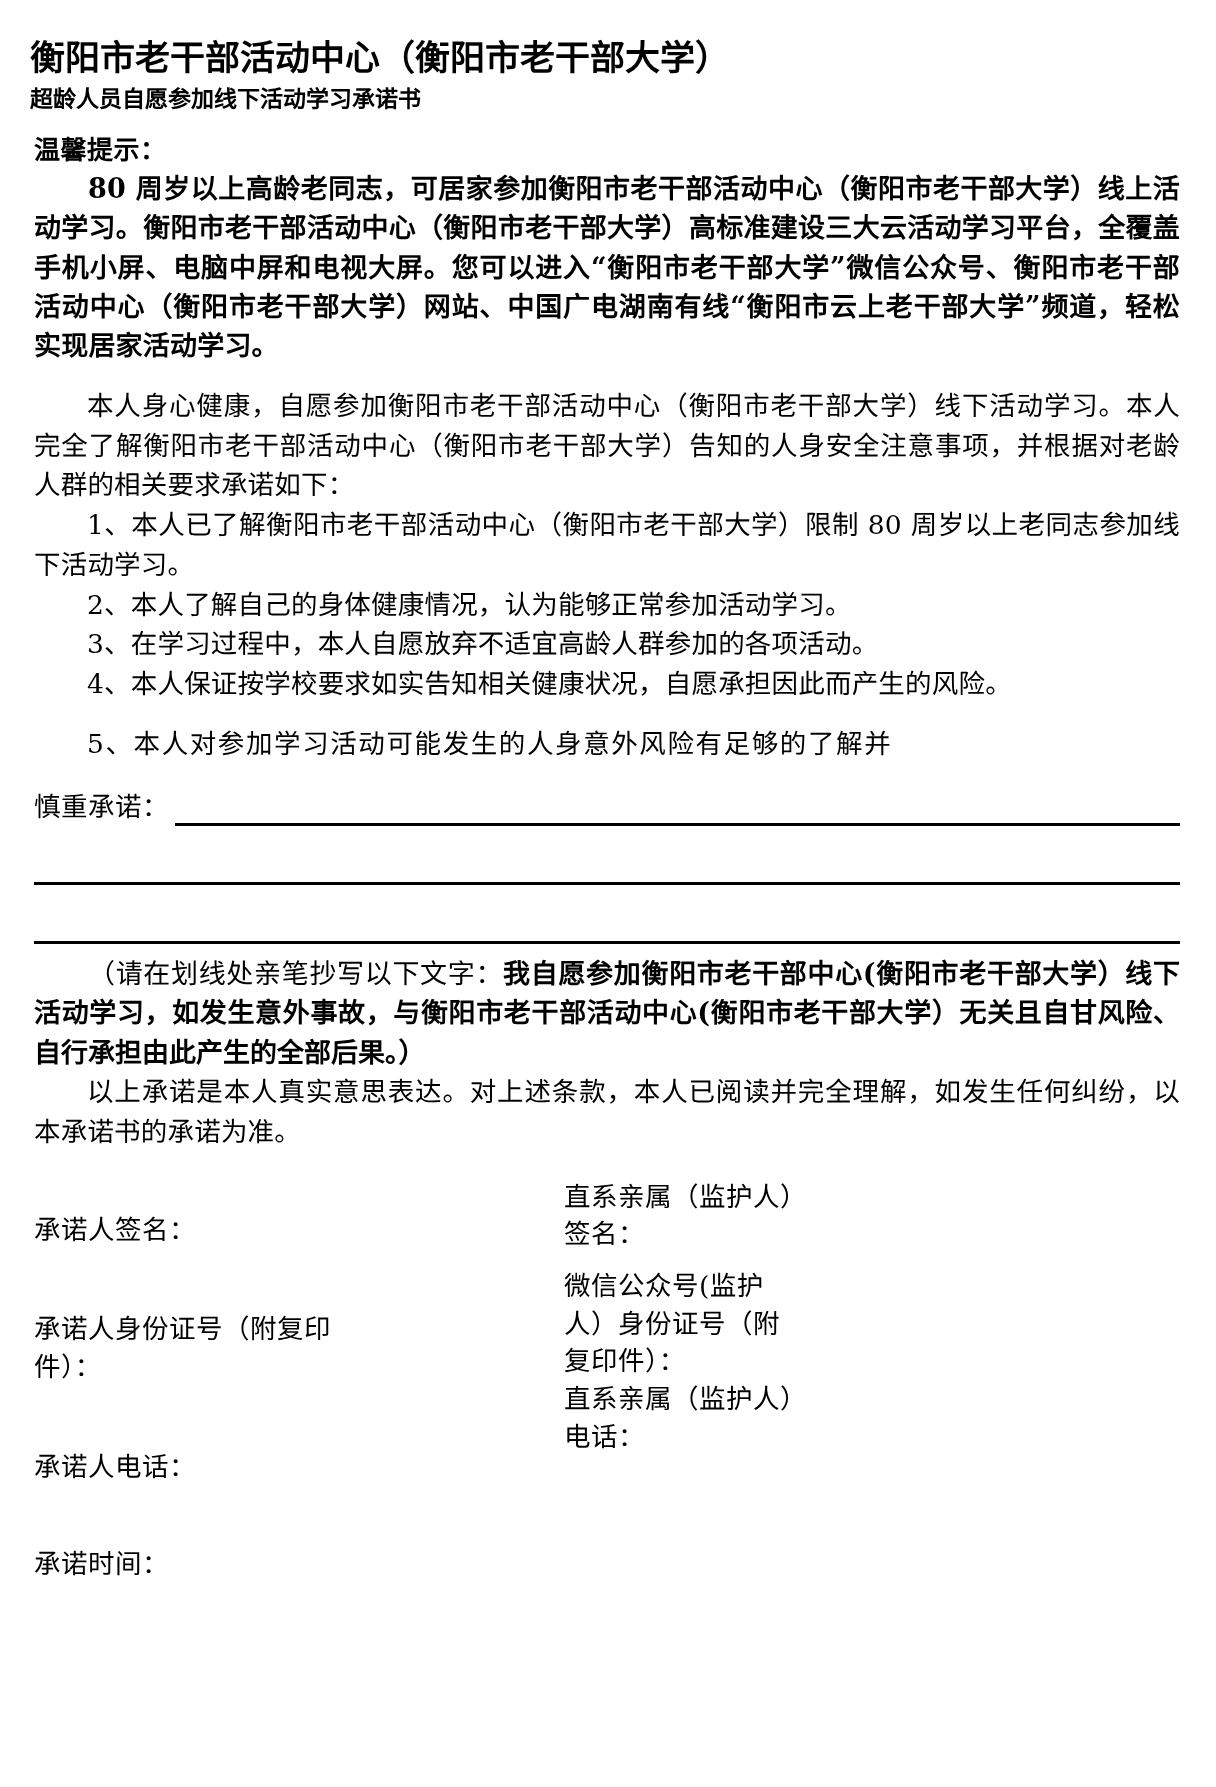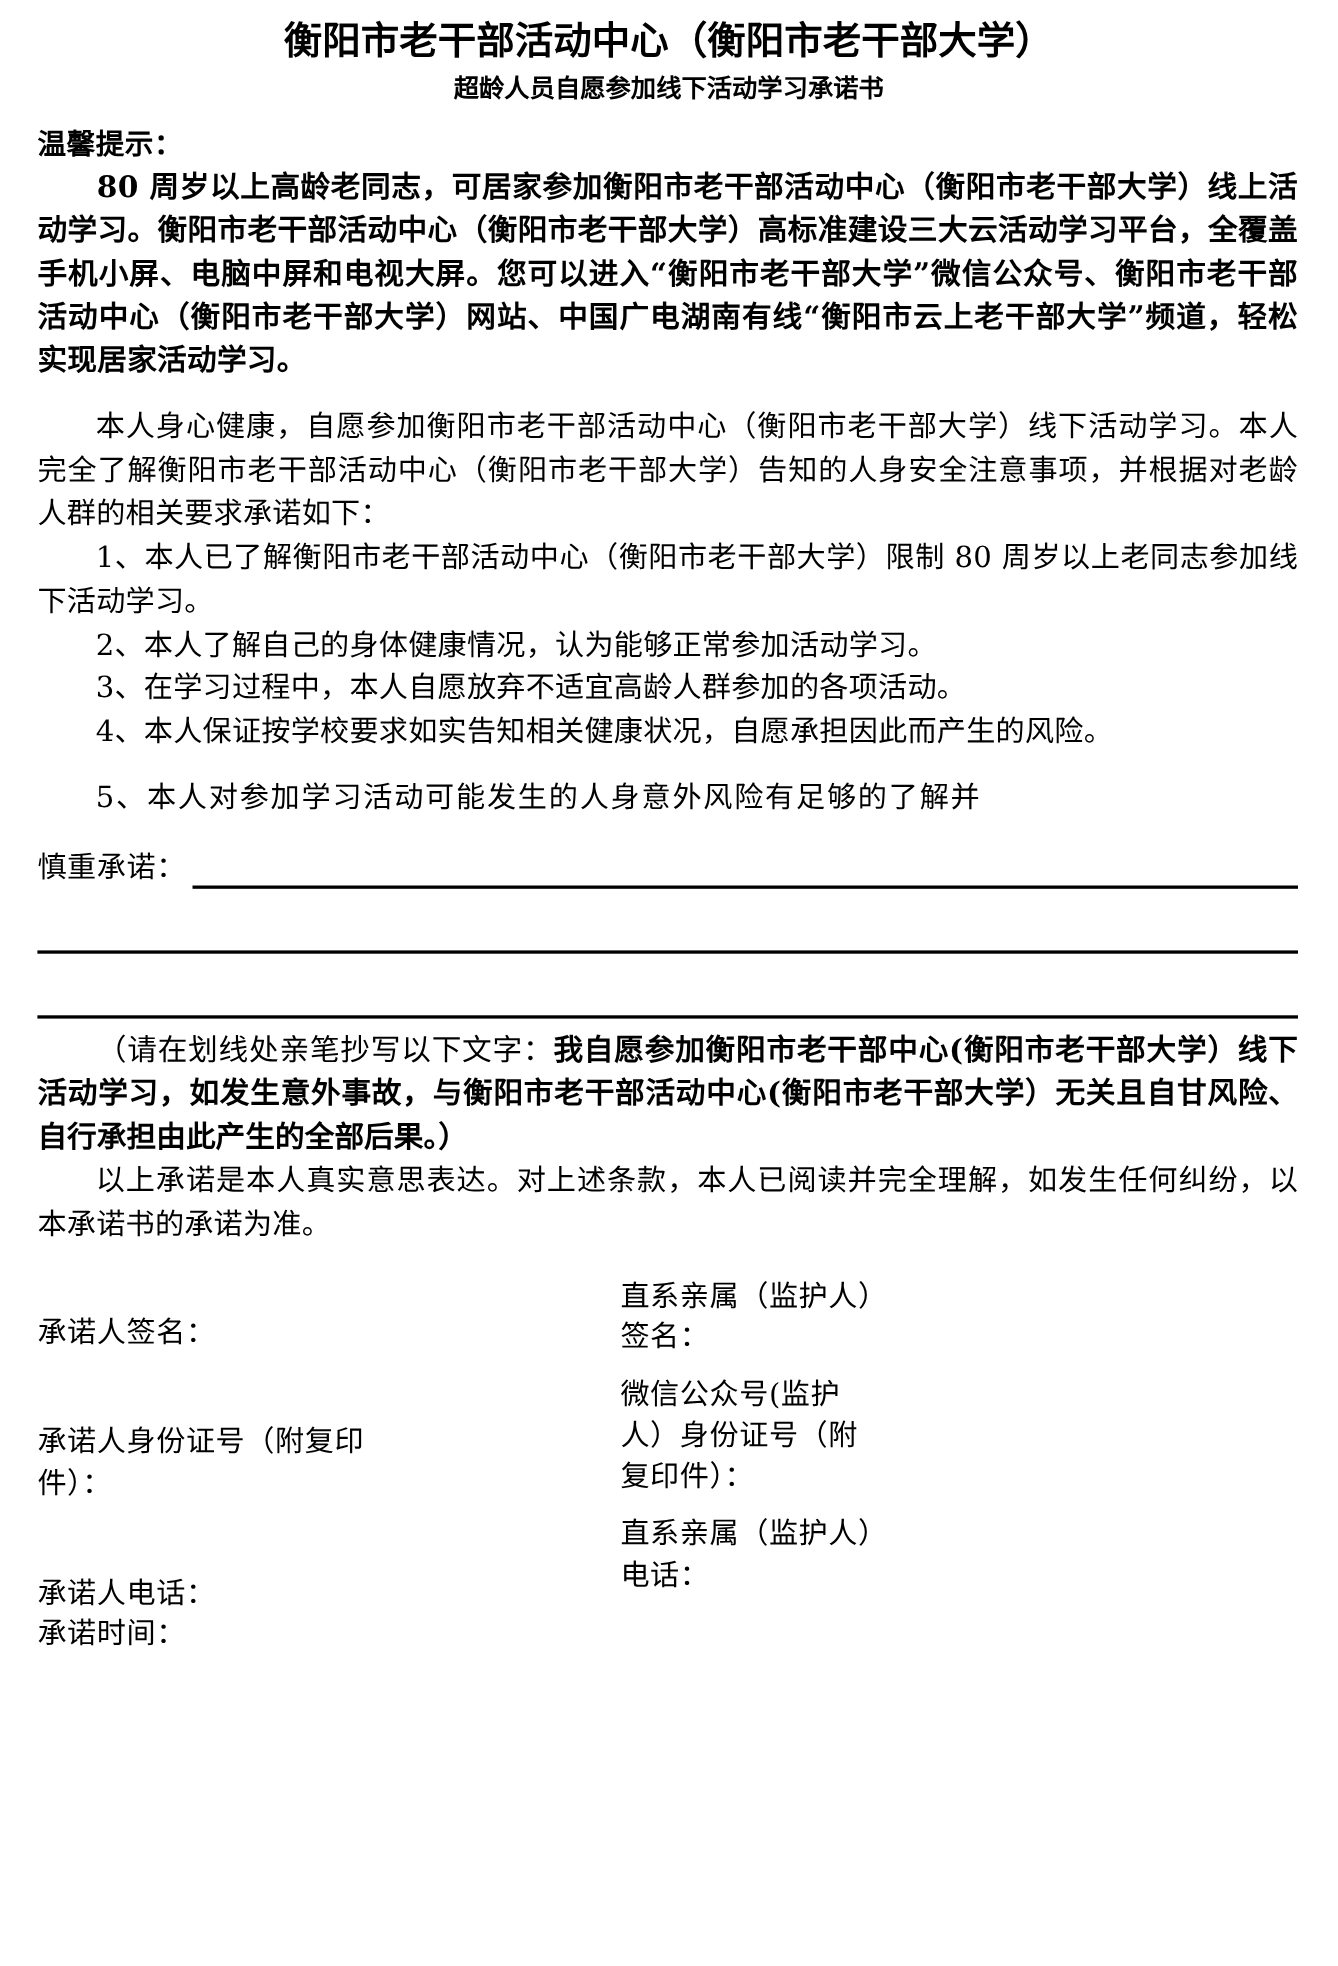--- a/index.html
+++ b/index.html
@@ -20,27 +20,26 @@
     position: relative;
     width: 1216px;
     height: 1787px;
     box-sizing: border-box;
     padding: 0 30px 0 30px;
     background: #ffffff;
   }
 
   
   .doc-title {
-    text-align: center;
     font-weight: bold;
     font-size: 35px;
     line-height: 1.42;
     letter-spacing: 0px;
-    padding-top: 16px;
-    font-family: Liberation Mono, monospace;
+    padding-top: 34px;
+    font-family: Liberation Serif, serif;
   }
   .doc-title .title-line { display: block; white-space: nowrap; }
   .title-line-2 { font-size: 23px; }
 
   
   .notice-label {
     font-size: 26px;
     font-weight: bold;
     line-height: 1.25;
     margin-top: 18px;
@@ -133,24 +132,24 @@
     font-size: 26.5px;
     line-height: 1.42;
     letter-spacing: 0.5px;
   }
   .sig-col-left  { left: 0px;   width: 300px; }
   .sig-col-right { left: 530px; width: 232px; }
   .sig-item { margin: 0; }
   .sig-left-1 { margin-top: 35px; }
   .sig-left-2 { margin-top: 62px; }
   .sig-left-3 { margin-top: 62px; }
-  .sig-left-4 { }
+  .sig-left-4 { margin-top: 60px; }
   .sig-right-1 { margin-top: 2px; }
   .sig-right-2 { margin-top: 14px; }
-  .sig-right-3 { margin-top: 14px; }
+  .sig-right-3 { }
 </style>
 </head>
 <body>
 
 <div class="page">
 
   <div class="doc-title">
     <span class="title-line title-line-1">衡阳市老干部活动中心（衡阳市老干部大学）</span>
     <span class="title-line title-line-2">超龄人员自愿参加线下活动学习承诺书</span>
   </div>

